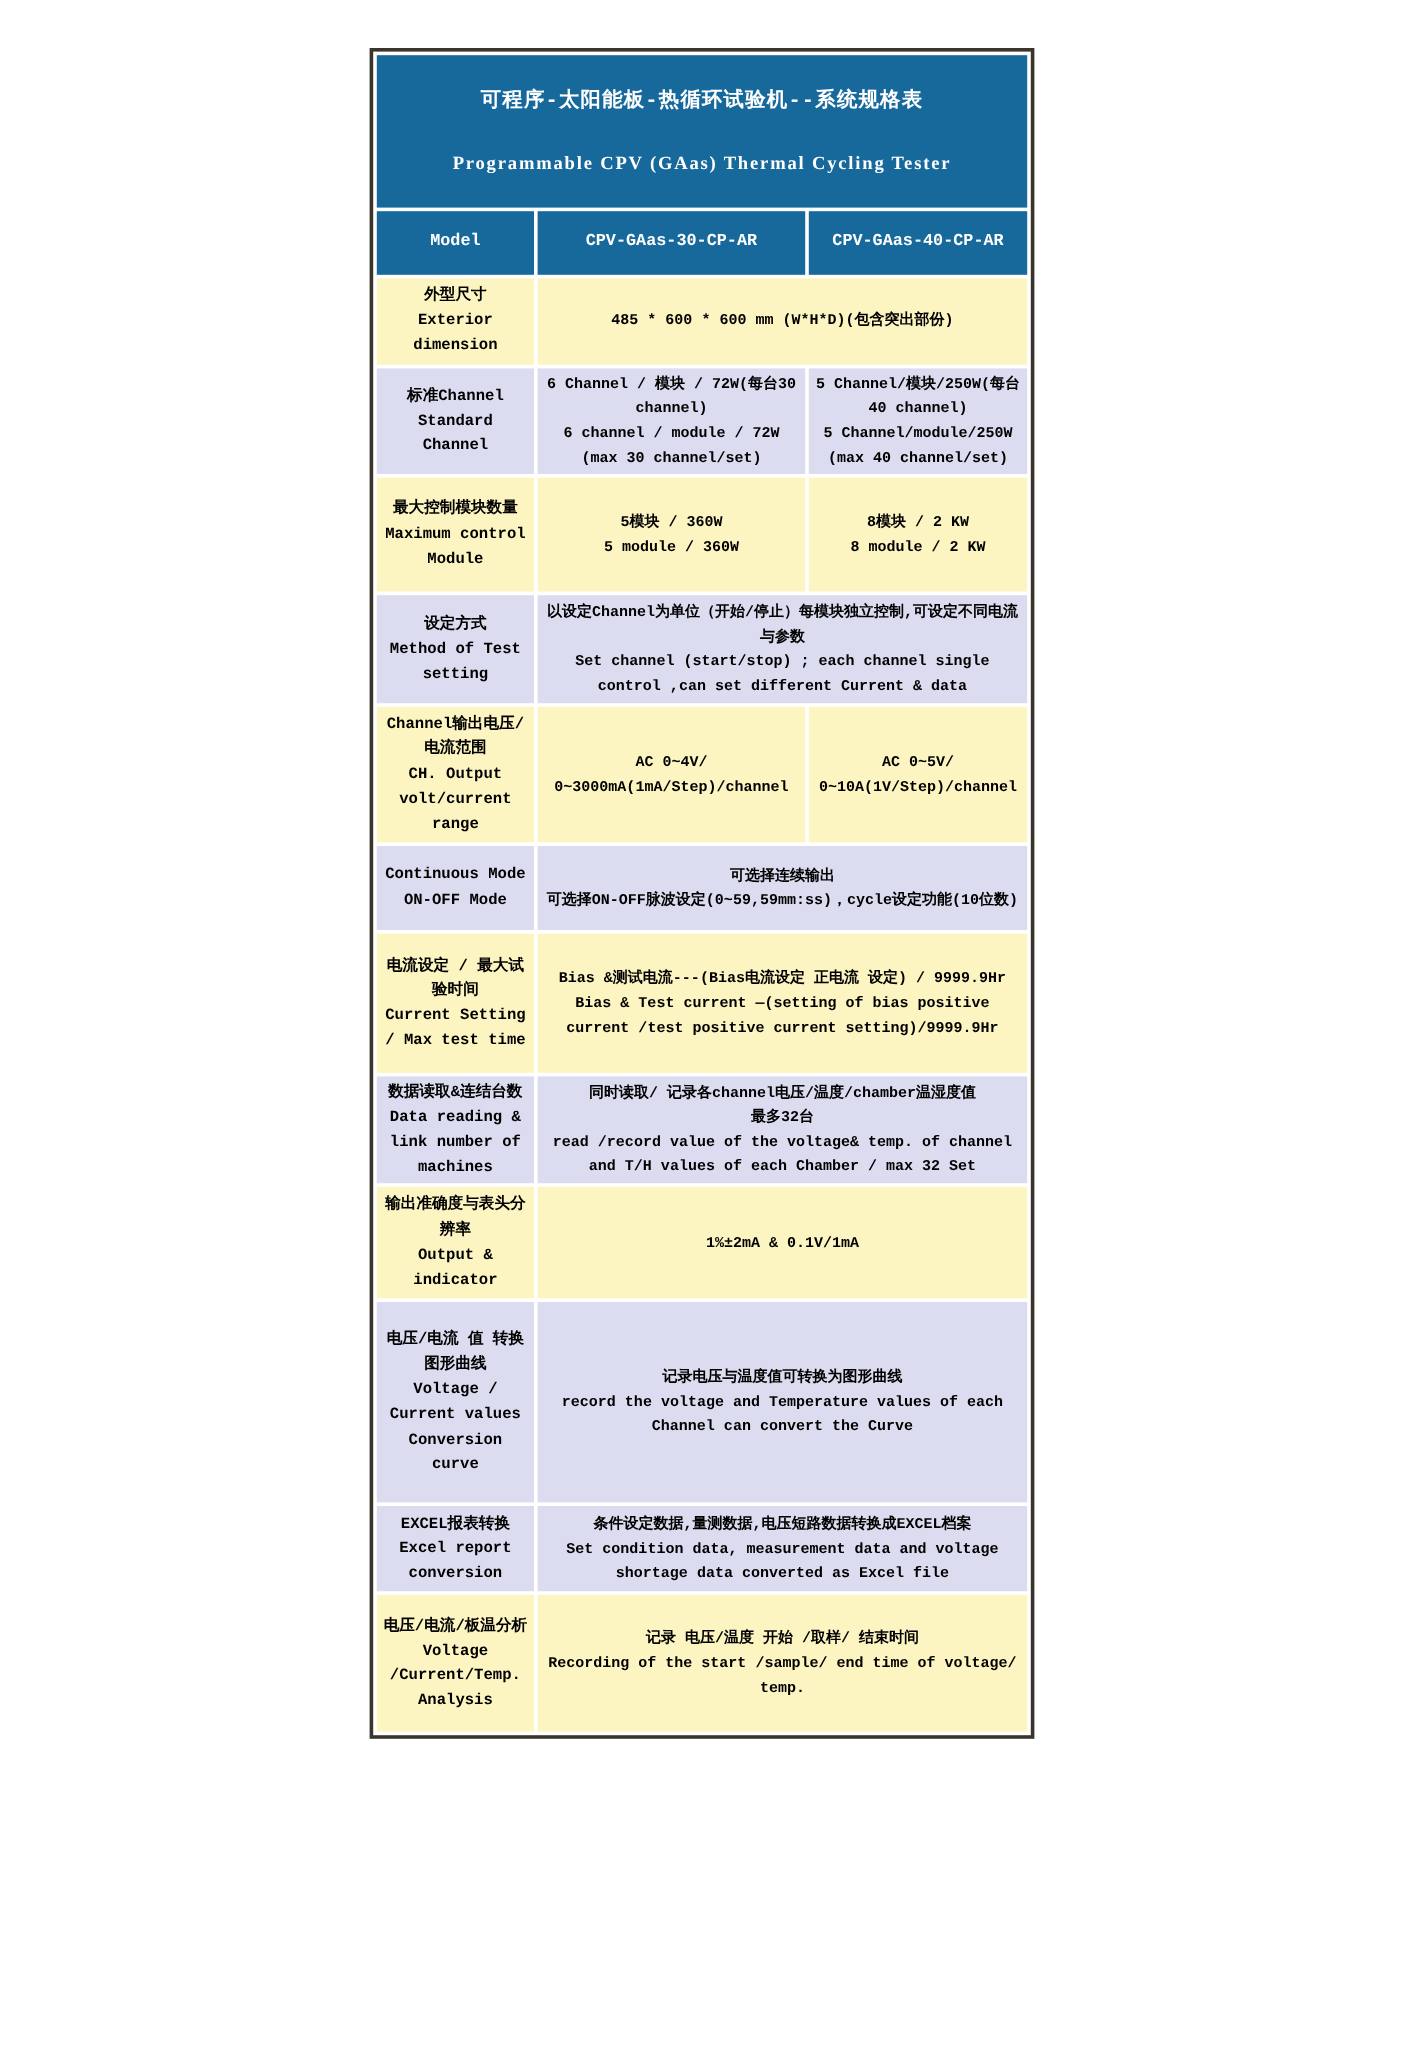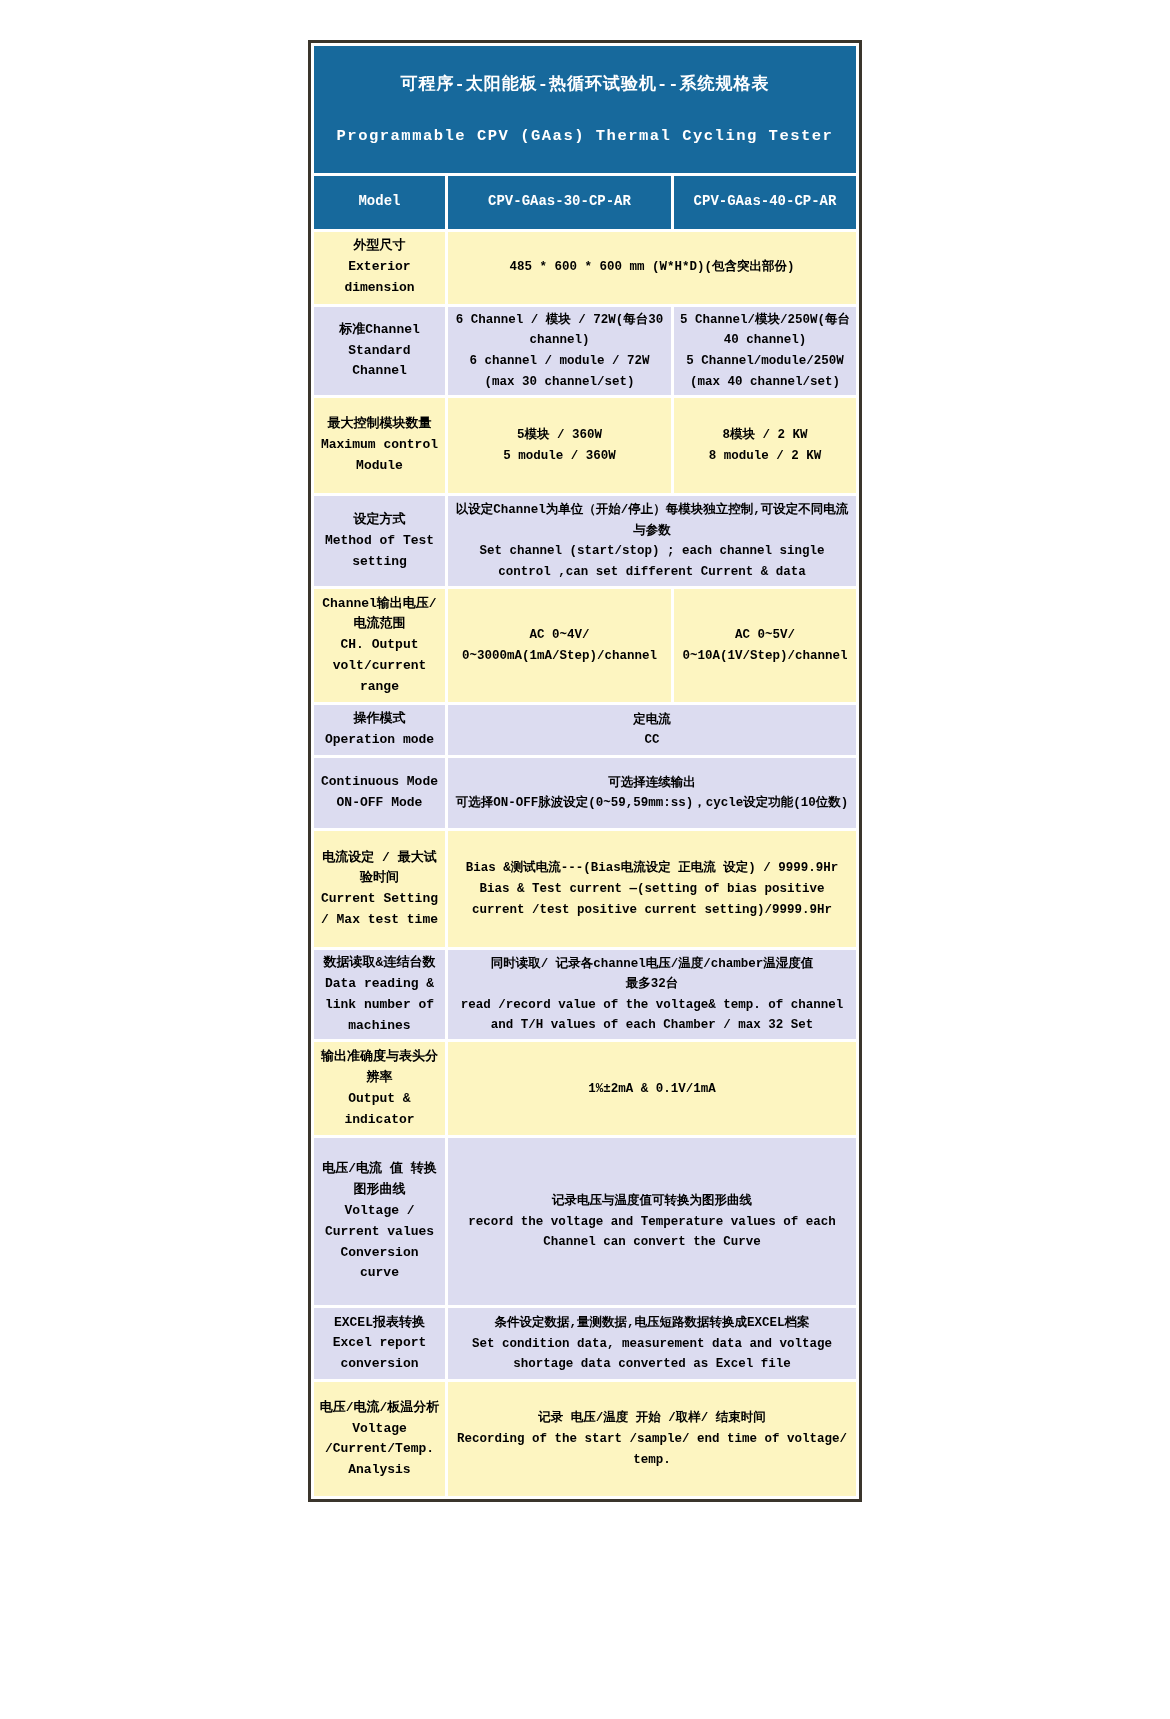--- a/index.html
+++ b/index.html
@@ -43,20 +43,21 @@
   }
   .title-zh {
     font-size: 17px;
     line-height: 2.1;
     letter-spacing: 1px;
   }
   .title-en {
     font-size: 15.5px;
     line-height: 2.0;
     letter-spacing: 1.5px;
+    font-family: Liberation Serif, serif;
   }
   .model-cell {
     font-size: 14px;
     line-height: 1.4;
   }
   .y { background: var(--row_yellow, #fdf5c1); }
   .l { background: var(--row_lavender, #dcdcf0); }
   .lbl {
     font-size: 13px;
     line-height: 1.6;
@@ -127,26 +128,20 @@
 
       <tr style="height:113px">
         <td class="lbl y">Channel输出电压/电流范围
 CH. Output volt/current range</td>
         <td class="val y">AC 0~4V/
 0~3000mA(1mA/Step)/channel</td>
         <td class="val y">AC 0~5V/
 0~10A(1V/Step)/channel</td>
       </tr>
 
-      <tr style="height:50px">
-        <td class="lbl l">操作模式
-Operation mode</td>
-        <td class="val l" colspan="2">定电流
-CC</td>
-      </tr>
 
 
       <tr style="height:70px">
         <td class="lbl l">Continuous Mode
 ON-OFF Mode</td>
         <td class="val l" colspan="2">可选择连续输出
 可选择ON-OFF脉波设定(0~59,59mm:ss)，cycle设定功能(10位数)</td>
       </tr>
 
       <tr style="height:116px">

